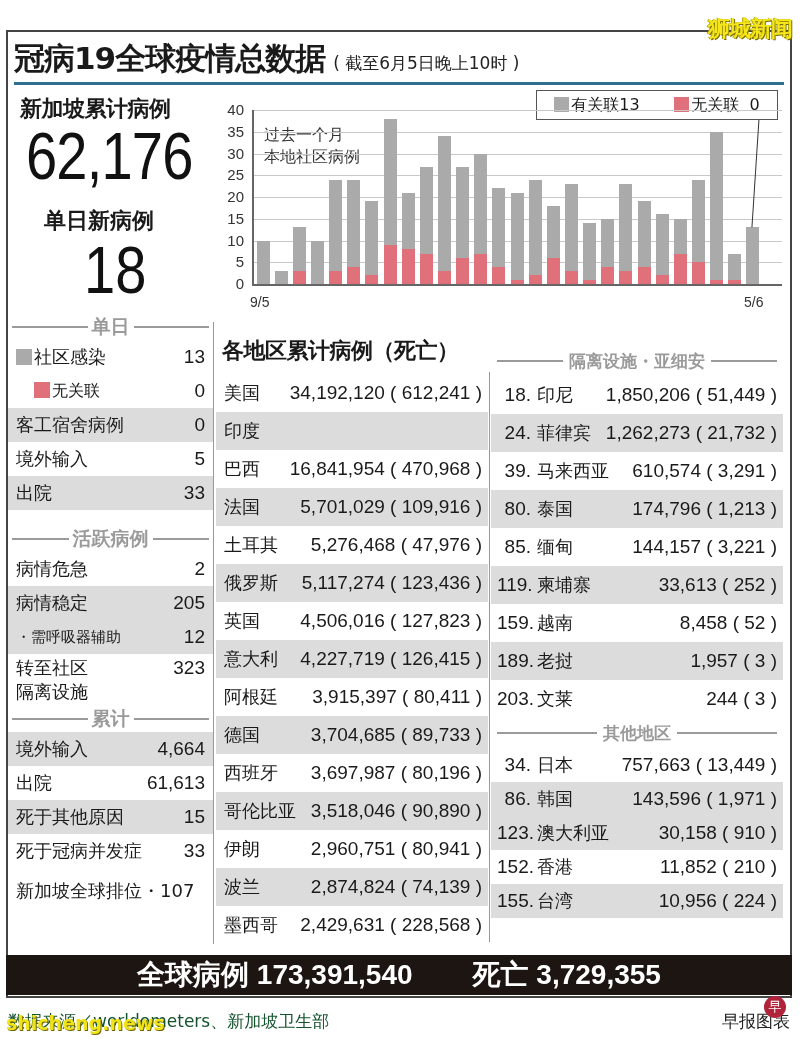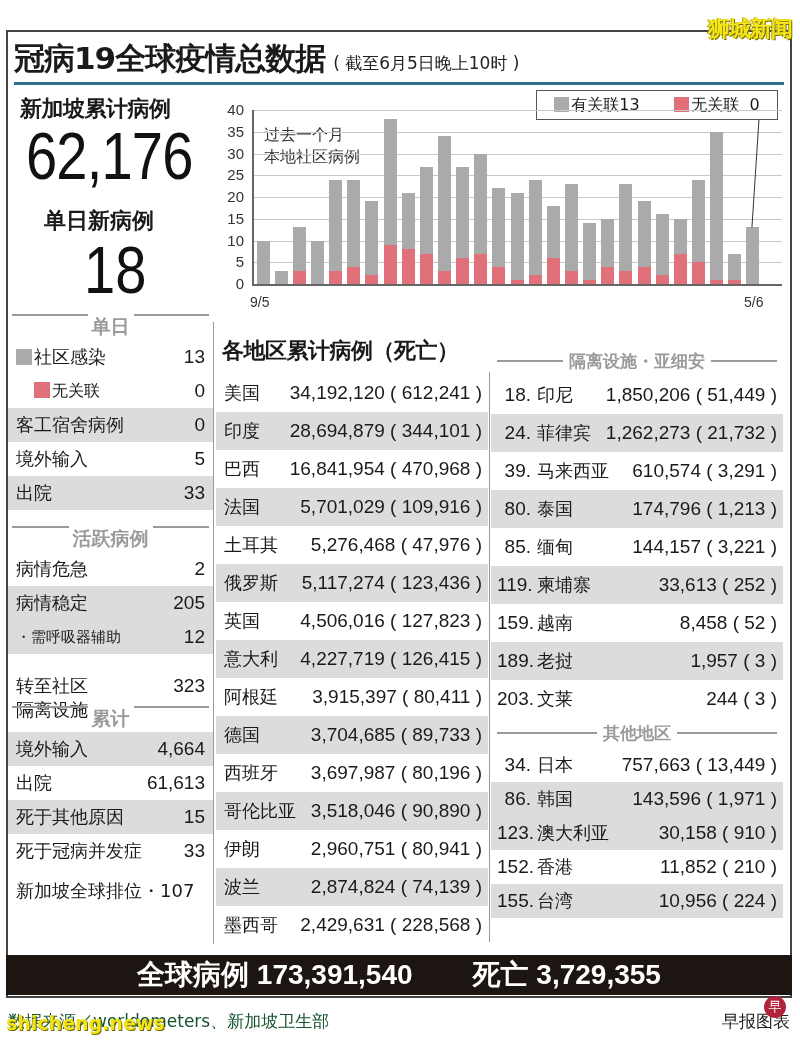--- a/index.html
+++ b/index.html
@@ -16,31 +16,31 @@
   .title-sub { font-size: 17px; color: #222; margin-left: 8px; font-family: "DejaVu Sans", sans-serif; }
   .title-rule { position: absolute; left: 14px; top: 82px; width: 770px; height: 3px; background: #2e6f8e; }
 
   
   .sg-label { position: absolute; left: 20px; top: 94px; font-size: 22px; font-weight: bold; font-family: "DejaVu Sans", sans-serif; letter-spacing: -0.5px; }
   .sg-total { position: absolute; left: 26px; top: 118px; font-size: 66px; font-family: "Liberation Sans", sans-serif; transform: scaleX(0.85); transform-origin: left; letter-spacing: -1px; color: #111; }
   .sg-new-label { position: absolute; left: 44px; top: 206px; font-size: 22px; font-weight: bold; font-family: "DejaVu Sans", sans-serif; }
   .sg-new { position: absolute; left: 84px; top: 232px; font-size: 66px; transform: scaleX(0.85); transform-origin: left; color: #111; }
 
   .left-panel { position: absolute; left: 8px; top: 314px; width: 205px; }
-  .sec-head { position: relative; height: 26px; display: flex; justify-content: center; }
+  .sec-head { position: relative; height: 26px; display: flex; align-items: center; justify-content: center; }
   .sec-head::before, .sec-head::after { content: ""; flex: 1; height: 1.5px; background: #9a9a9a; margin: 0 4px; }
   .sec-head span { font-size: 19px; font-weight: bold; color: #9a9a9a; font-family: "DejaVu Sans", sans-serif; }
   .row { height: 34px; display: flex; align-items: center; justify-content: space-between; padding: 0 8px 0 8px; font-size: 18px; font-family: "DejaVu Sans", sans-serif; }
   .row.shade { background: #dcdcdc; }
   .row .v { font-family: "Liberation Sans", sans-serif; font-size: 19px; }
   .row.small { font-size: 15px; }
   .sw { display: inline-block; width: 16px; height: 16px; margin-right: 2px; vertical-align: -2px; }
   .sw.grey { background: #aaaaaa; }
   .sw.pink { background: #e0707a; }
-  .row.tall { height: 52px; align-items: flex-start; padding-top: 20px; line-height: 24px; }
+  .row.tall { height: 52px; align-items: flex-start; padding-top: 2px; line-height: 24px; }
   .gap { height: 16px; }
 
   .vdiv-left { position: absolute; left: 213px; top: 322px; width: 1px; height: 622px; background: #999; }
 
   
   .chart { position: absolute; left: 222px; top: 98px; width: 560px; height: 216px; }
   .chart .ylab { position: absolute; left: 0; width: 22px; text-align: right; font-size: 15px; color: #333; font-family: "Liberation Sans", sans-serif; }
   .chart .grid { position: absolute; left: 30px; right: 0; height: 1px; background: #c8c8c8; }
   .chart .axis { position: absolute; left: 30px; right: 0; height: 1.5px; background: #666; }
   .chart .yaxis { position: absolute; left: 30px; width: 1.5px; background: #666; }
@@ -289,21 +289,20 @@
   </div>
 
 <div class="mid-title">各地区累计病例（死亡）</div>
 <div class="mid-panel" id="countries">
     <div class="crow">
       <span class="nm">美国</span>
       <span class="num"><span>34,192,120</span> <span>( 612,241 )</span></span>
     </div>
     <div class="crow shade">
       <span class="nm">印度</span>
-      <span class="num"><span>28,694,879</span> <span>( 344,101 )</span></span>
     </div>
     <div class="crow">
       <span class="nm">巴西</span>
       <span class="num"><span>16,841,954</span> <span>( 470,968 )</span></span>
     </div>
     <div class="crow shade">
       <span class="nm">法国</span>
       <span class="num"><span>5,701,029</span> <span>( 109,916 )</span></span>
     </div>
     <div class="crow">

